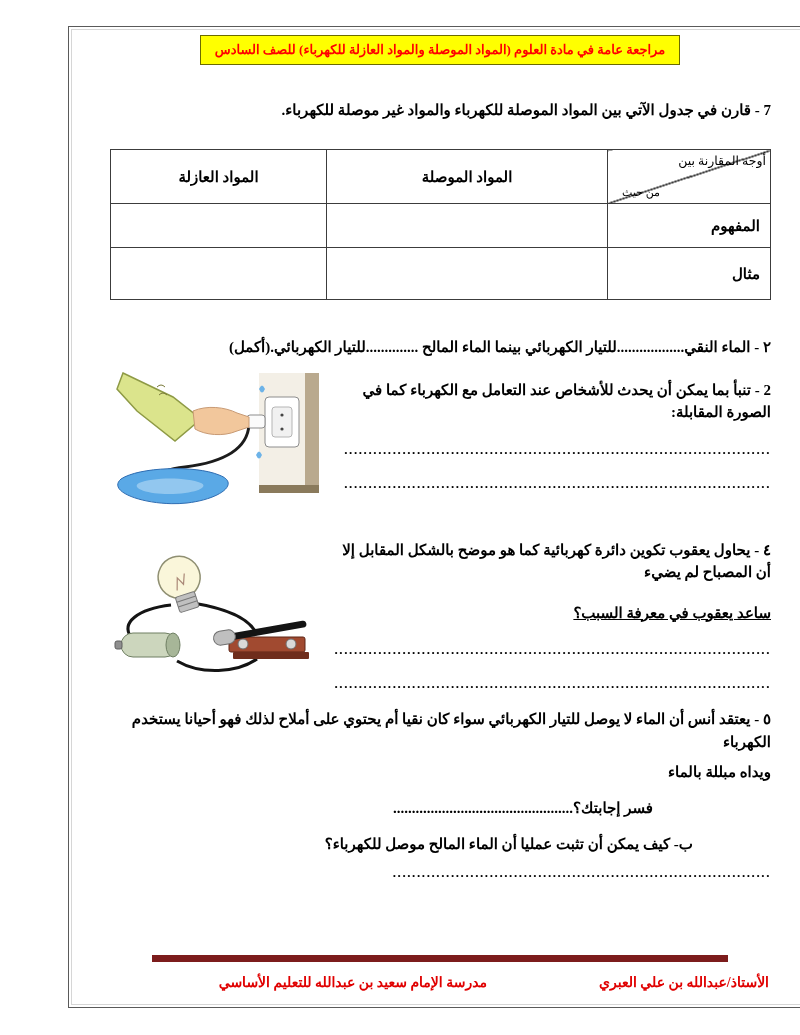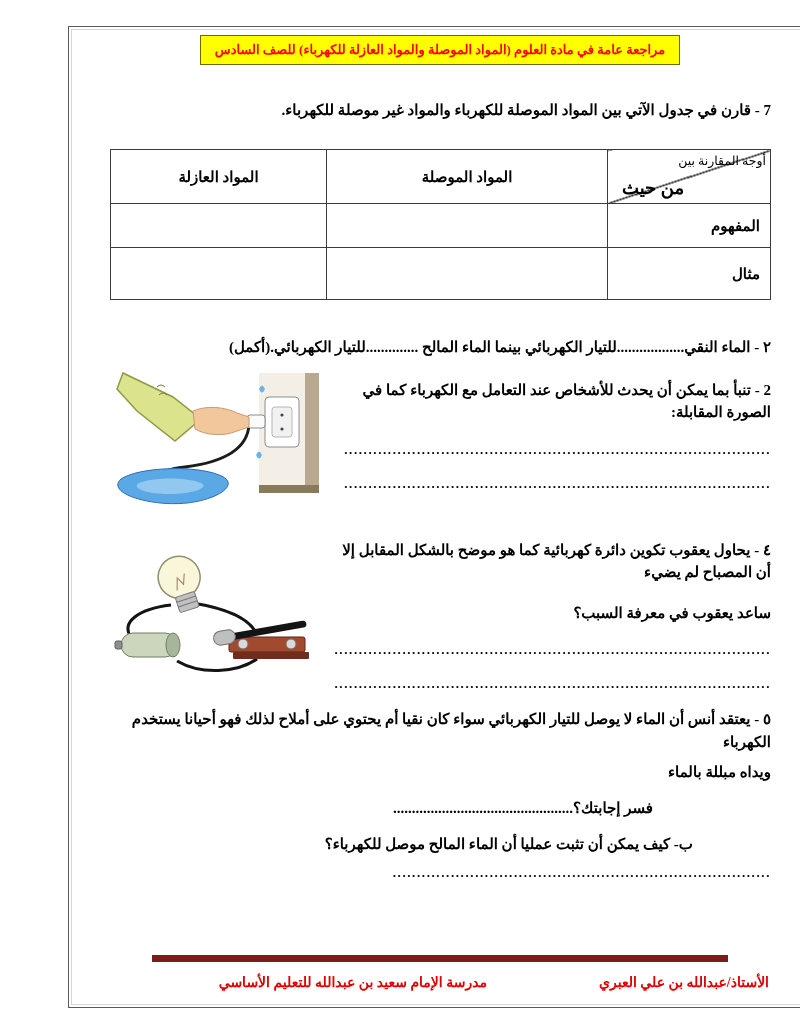--- a/index.html
+++ b/index.html
@@ -36,37 +36,37 @@
   tr.r2 td { height:52px; }
   td.colhead { text-align:center; font-weight:bold; }
   td.rowhead { font-weight:bold; padding-right:10px; }
   td.corner {
     position:relative;
     background:linear-gradient(to bottom right,
       transparent calc(50% - 0.8px), #3c3c3c calc(50% - 0.8px),
       #3c3c3c calc(50% + 0.8px), transparent calc(50% + 0.8px));
   }
   .corner-top { position:absolute; top:3px; right:4px; font-size:12.5px; font-weight:normal; }
-  .corner-bottom { position:absolute; bottom:4px; left:14px; font-size:18px; font-weight:bold; }
+  .corner-bottom { position:absolute; bottom:4px; left:14px; font-size:11px; font-weight:normal; }
 
   .q2 { margin-top:36px; }
 
   .row { display:flex; align-items:flex-start; margin-top:20px; }
   .row .txt { flex:1 1 auto; min-width:0; }
   .row figure { flex:0 0 auto; }
 
   .dotline {
     margin-top:18px; font-size:13px; font-weight:bold;
     letter-spacing:1.6px; white-space:nowrap; overflow:hidden;
   }
 
   .q3fig { width:235px; margin-top:-12px; }
   .q4fig { width:215px; margin-top:6px; }
 
-  .q4 .line2 { margin-top:18px; }
+  .q4 .line2 { margin-top:18px;text-decoration:underline; }
 
   .q5 { margin-top:16px; }
   .q5 p { font-size:15px; font-weight:bold; line-height:1.55; }
   .q5 .l2 { margin-top:6px; }
   .q5 .ia { margin-top:13px; padding-right:78px; }
   .q5 .ij { margin-top:13px; padding-right:118px; }
   .q5 .ib { margin-top:13px; padding-right:78px; }
   .q5 .dotline { margin-top:9px; }
 
   .footer { position:absolute; left:0; right:0; bottom:16px; }

